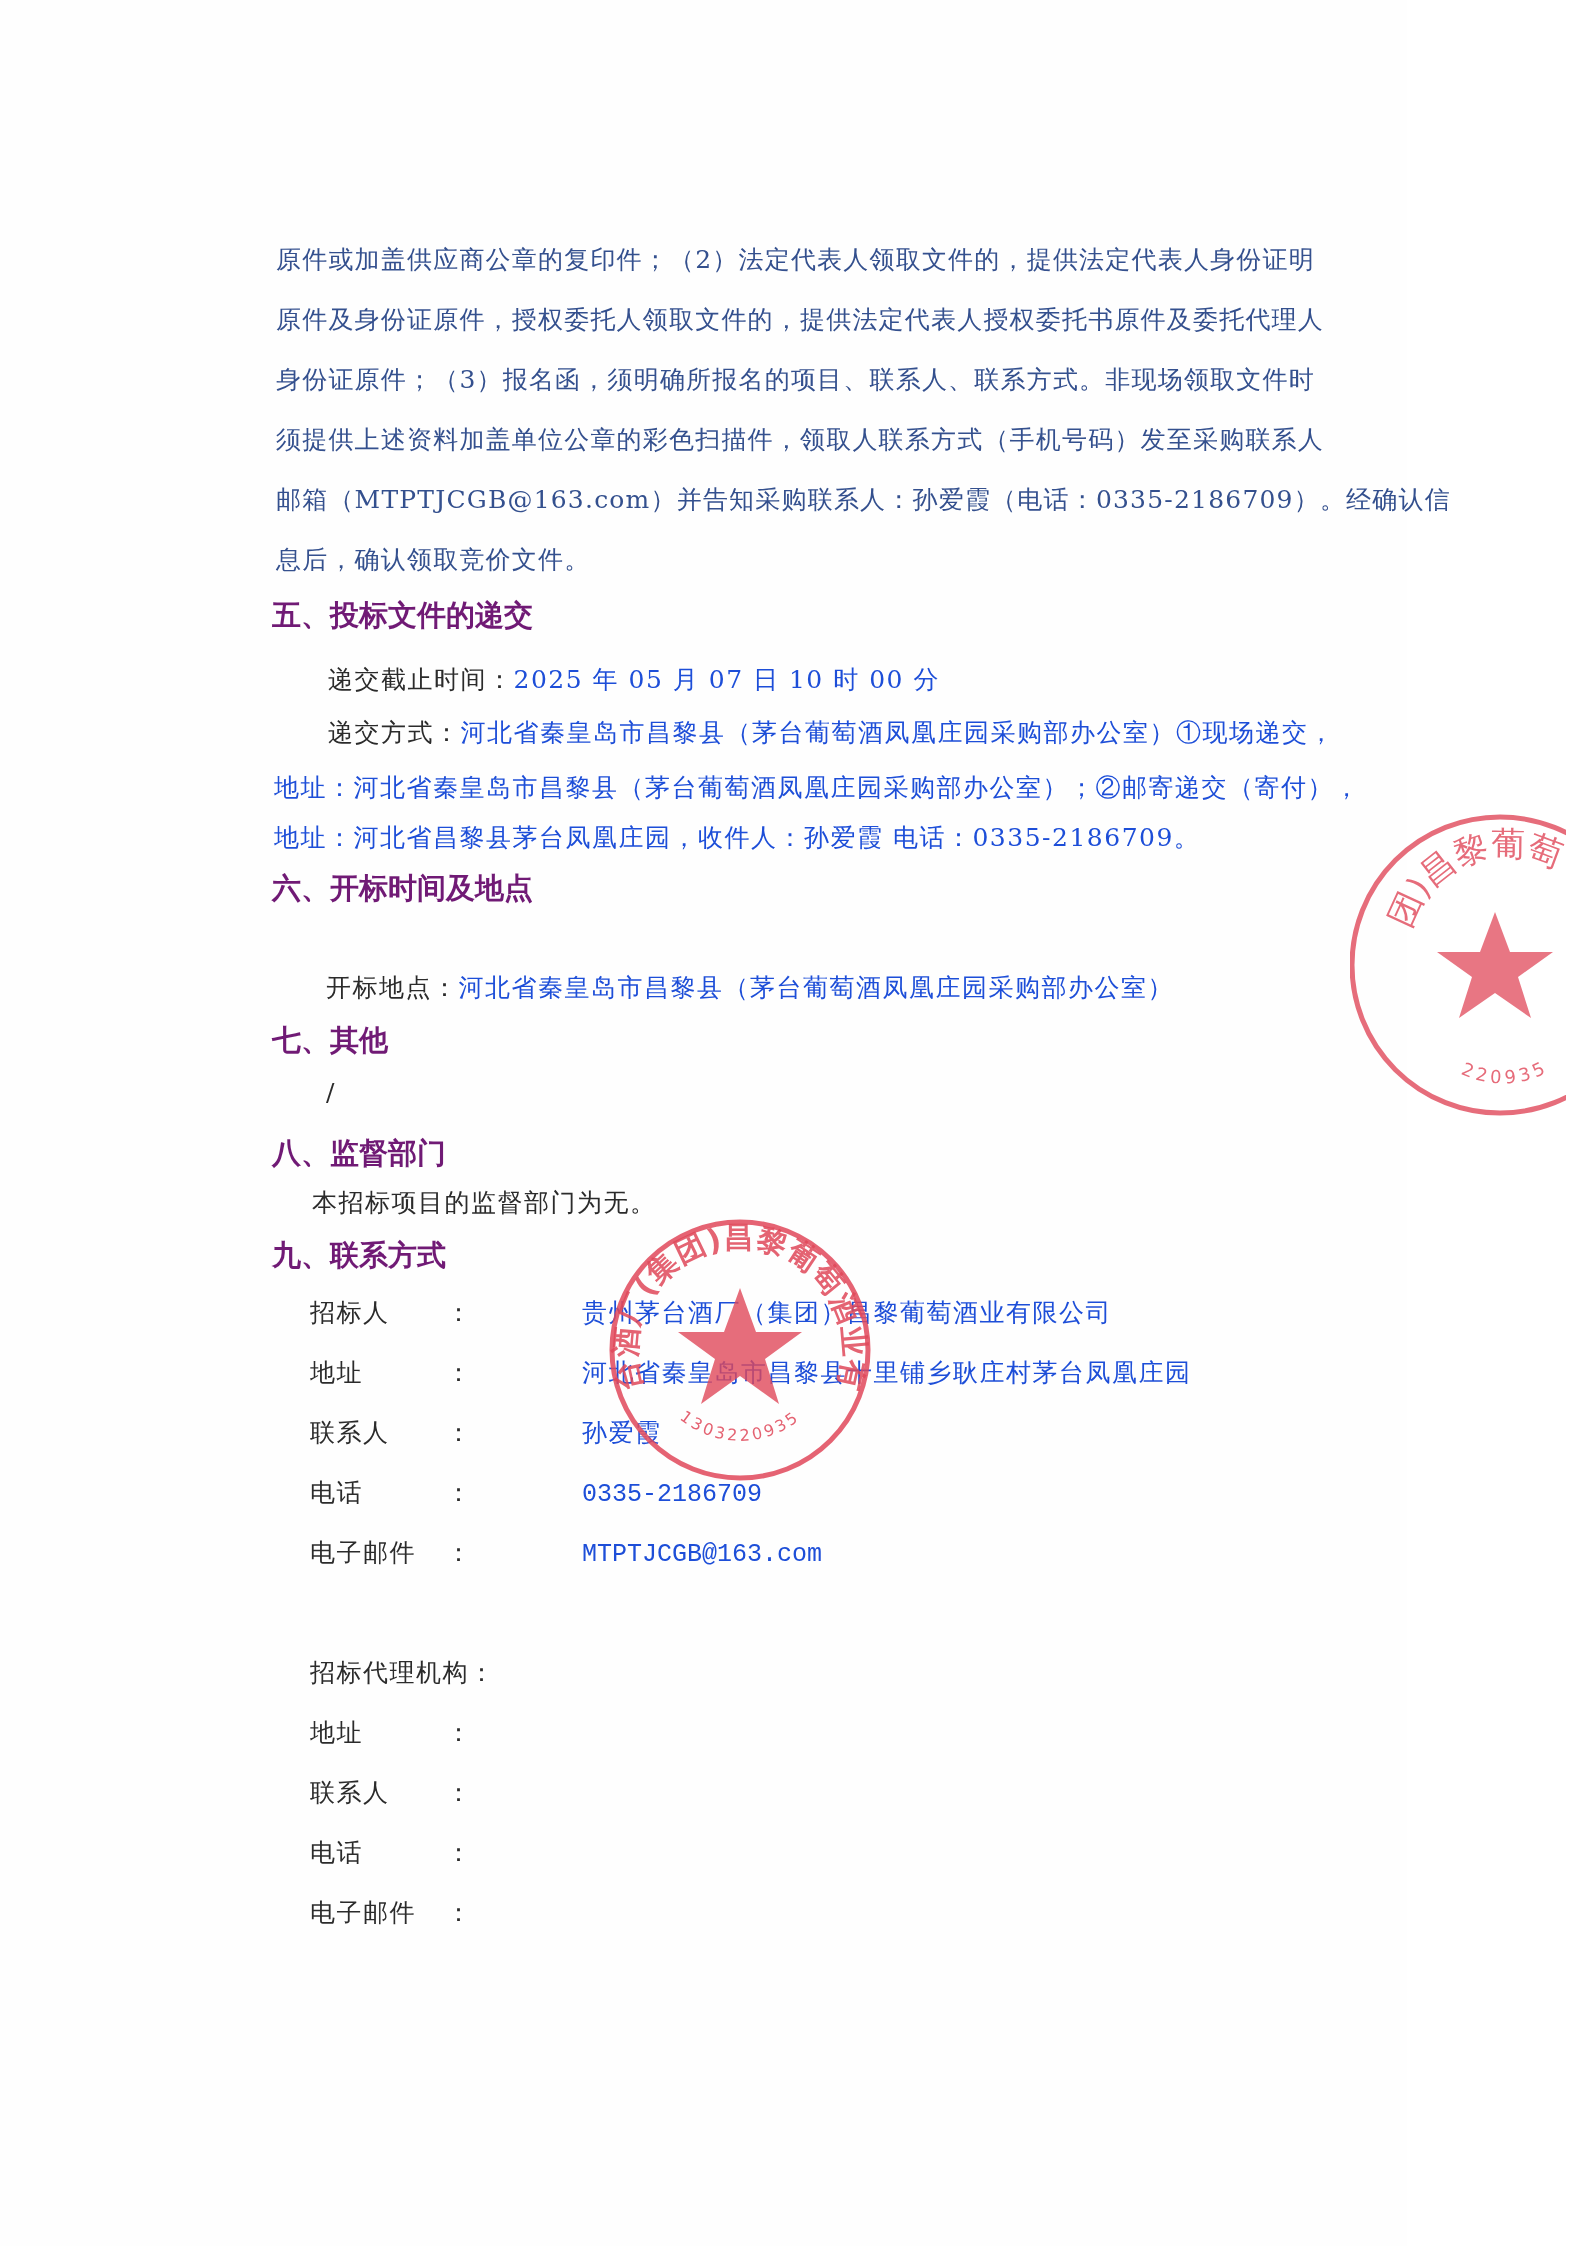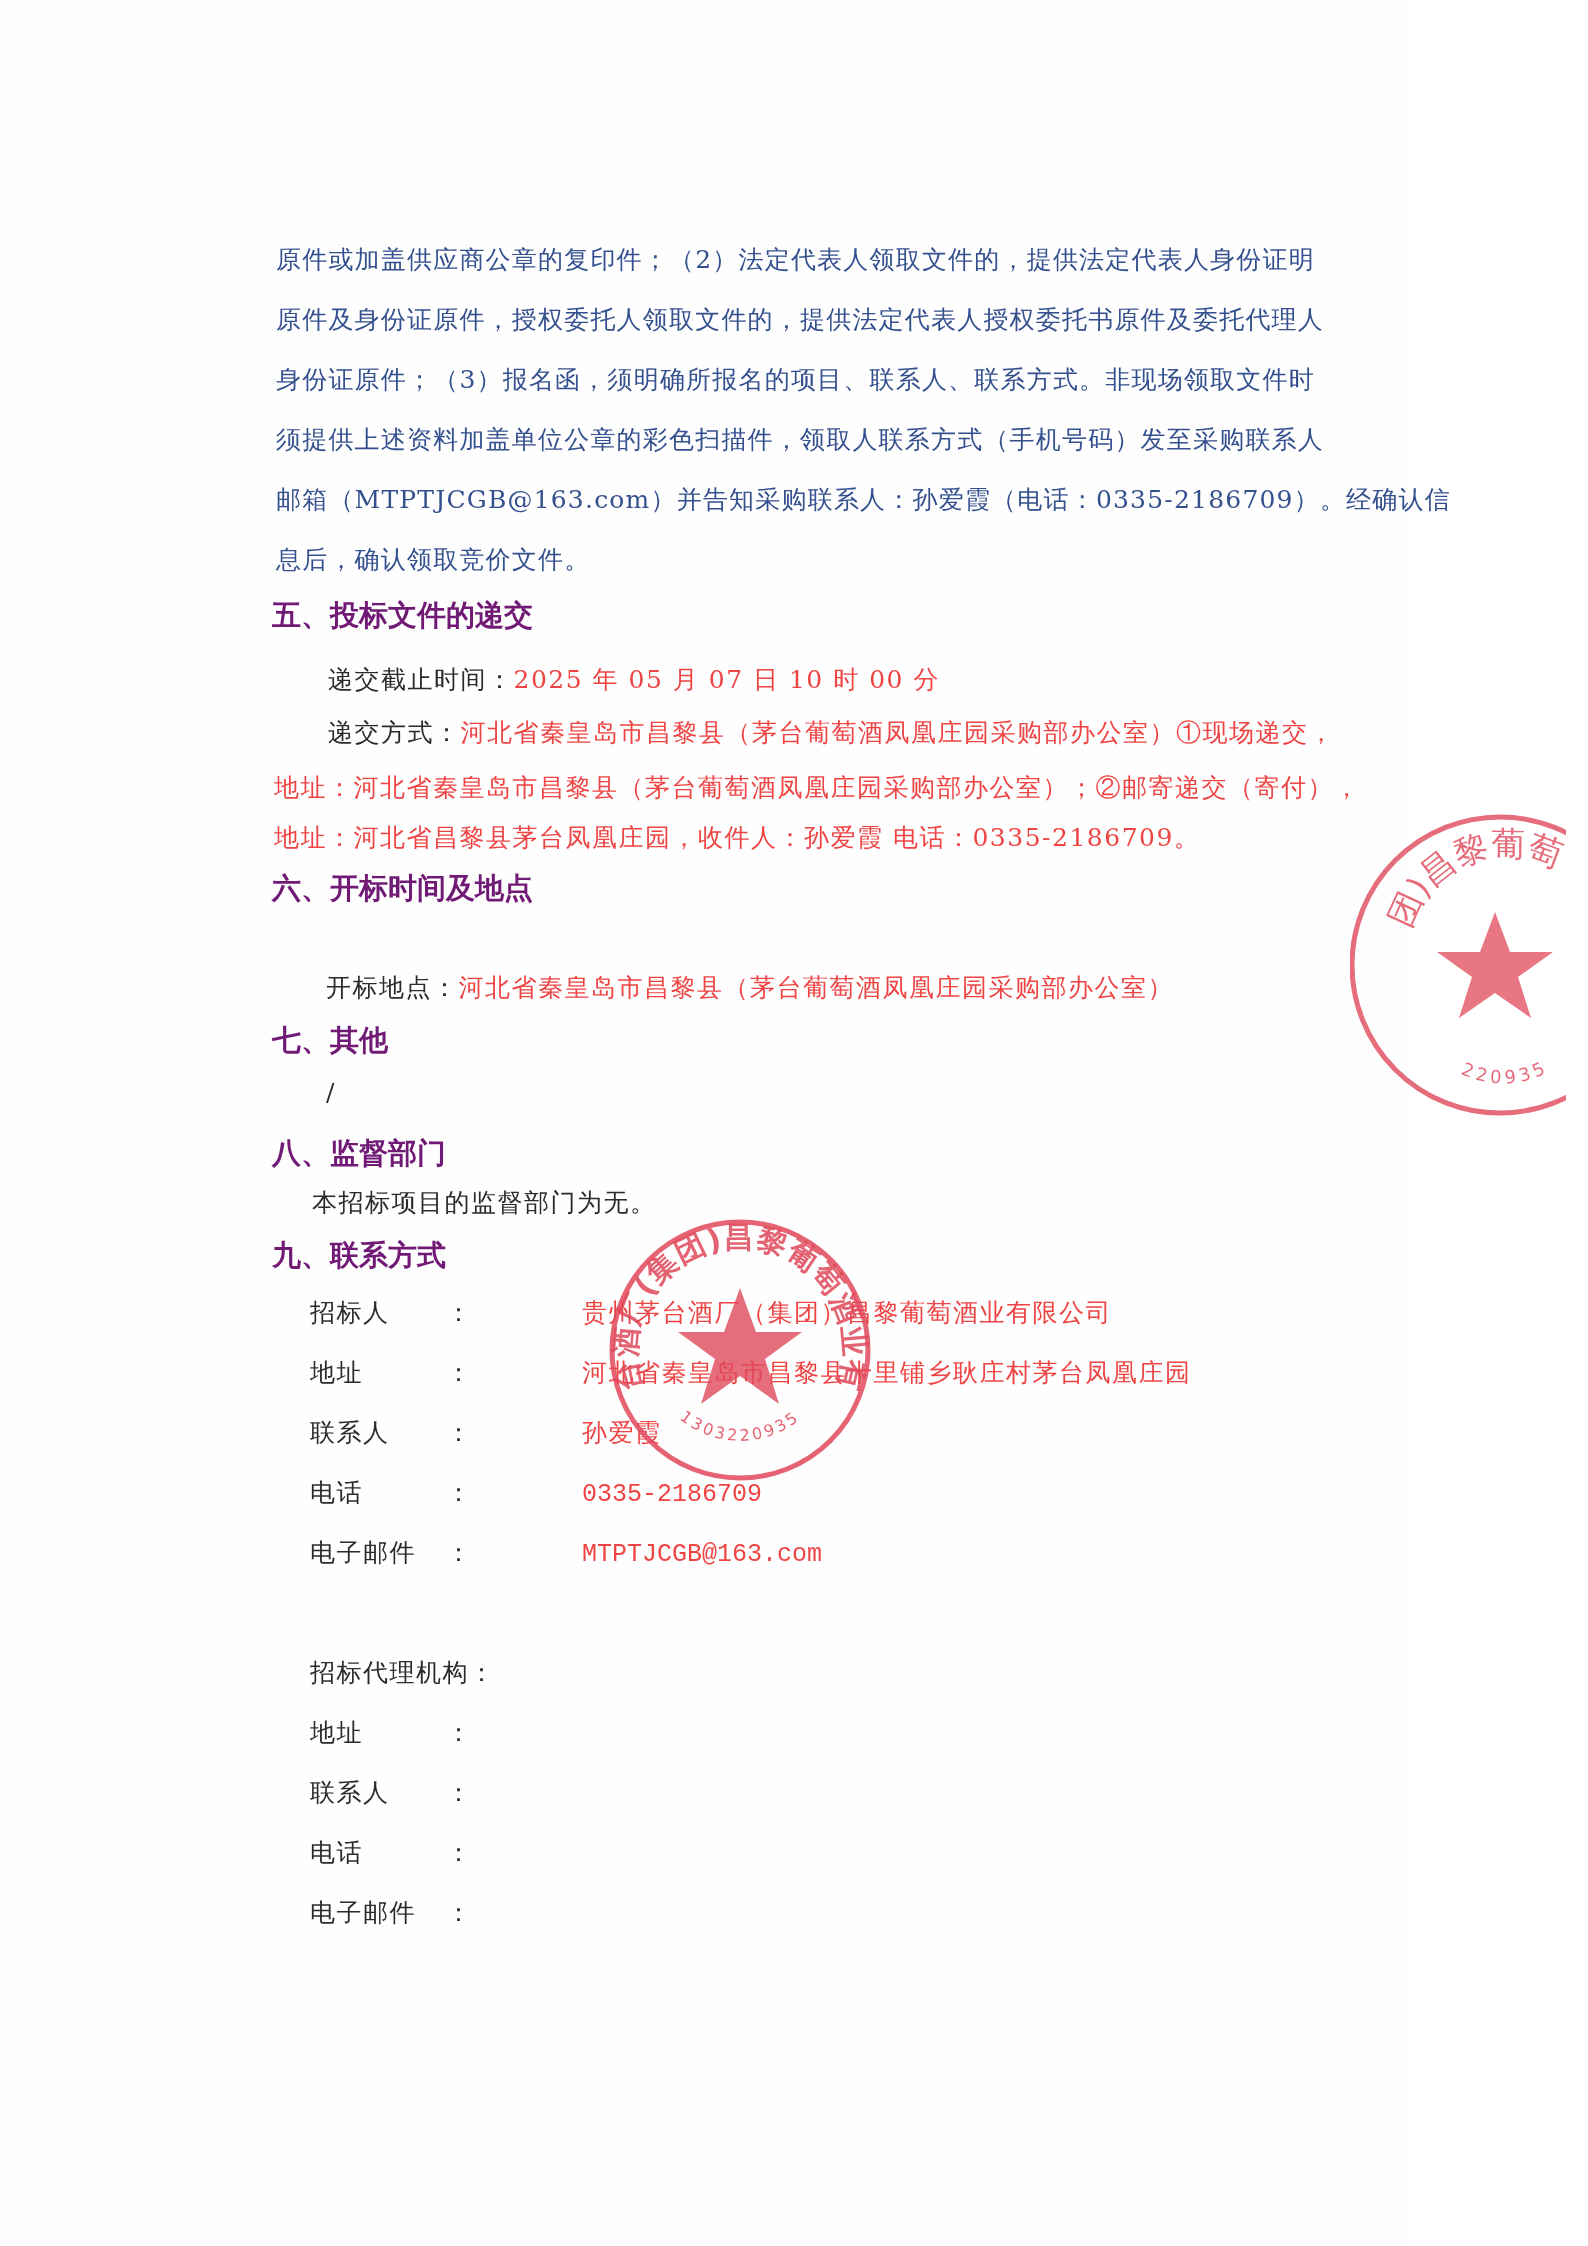--- a/index.html
+++ b/index.html
@@ -3,21 +3,21 @@
 <meta charset="utf-8">
 <style>
   html, body { margin: 0; padding: 0; background: #ffffff; }
   body { width: 1588px; height: 2246px; position: relative; overflow: hidden;
          font-family: "DejaVu Serif", "Liberation Serif", serif; }
   .page { position: absolute; left: 0; top: 0; width: 1407px; height: 2246px; background: #fefefe; }
   .line { position: absolute; white-space: nowrap; font-size: 25px; line-height: 32px; color: #2e3f6e; letter-spacing: 1.5px; }
   .para { position: absolute; left: 276px; width: 1060px; font-size: 25px; color: #34508e; letter-spacing: 1.2px; }
   .para .row { height: 60px; line-height: 60px; white-space: nowrap; }
   .lbl { color: #2b2b2b; }
-  .val { color: #ef4444; }
+  .val { color: #1d4ed8; }
   .mono { font-family: "Liberation Mono", "DejaVu Sans Mono", monospace; letter-spacing: 0; }
   .heading { position: absolute; left: 272px; font-size: 29px; font-weight: bold; color: #701a75;
              font-family: "DejaVu Sans", "Liberation Sans", sans-serif; white-space: nowrap; line-height: 36px; }
   .kv { position: absolute; font-size: 25px; line-height: 32px; white-space: nowrap; letter-spacing: 1.5px; }
   .kv .lbl { display: inline-block; width: 136px; }
   .spread { display: inline-flex; justify-content: space-between; width: 124px; vertical-align: top; }
   .stamp { position: absolute; pointer-events: none; }
 </style>
 </head>
 <body>

